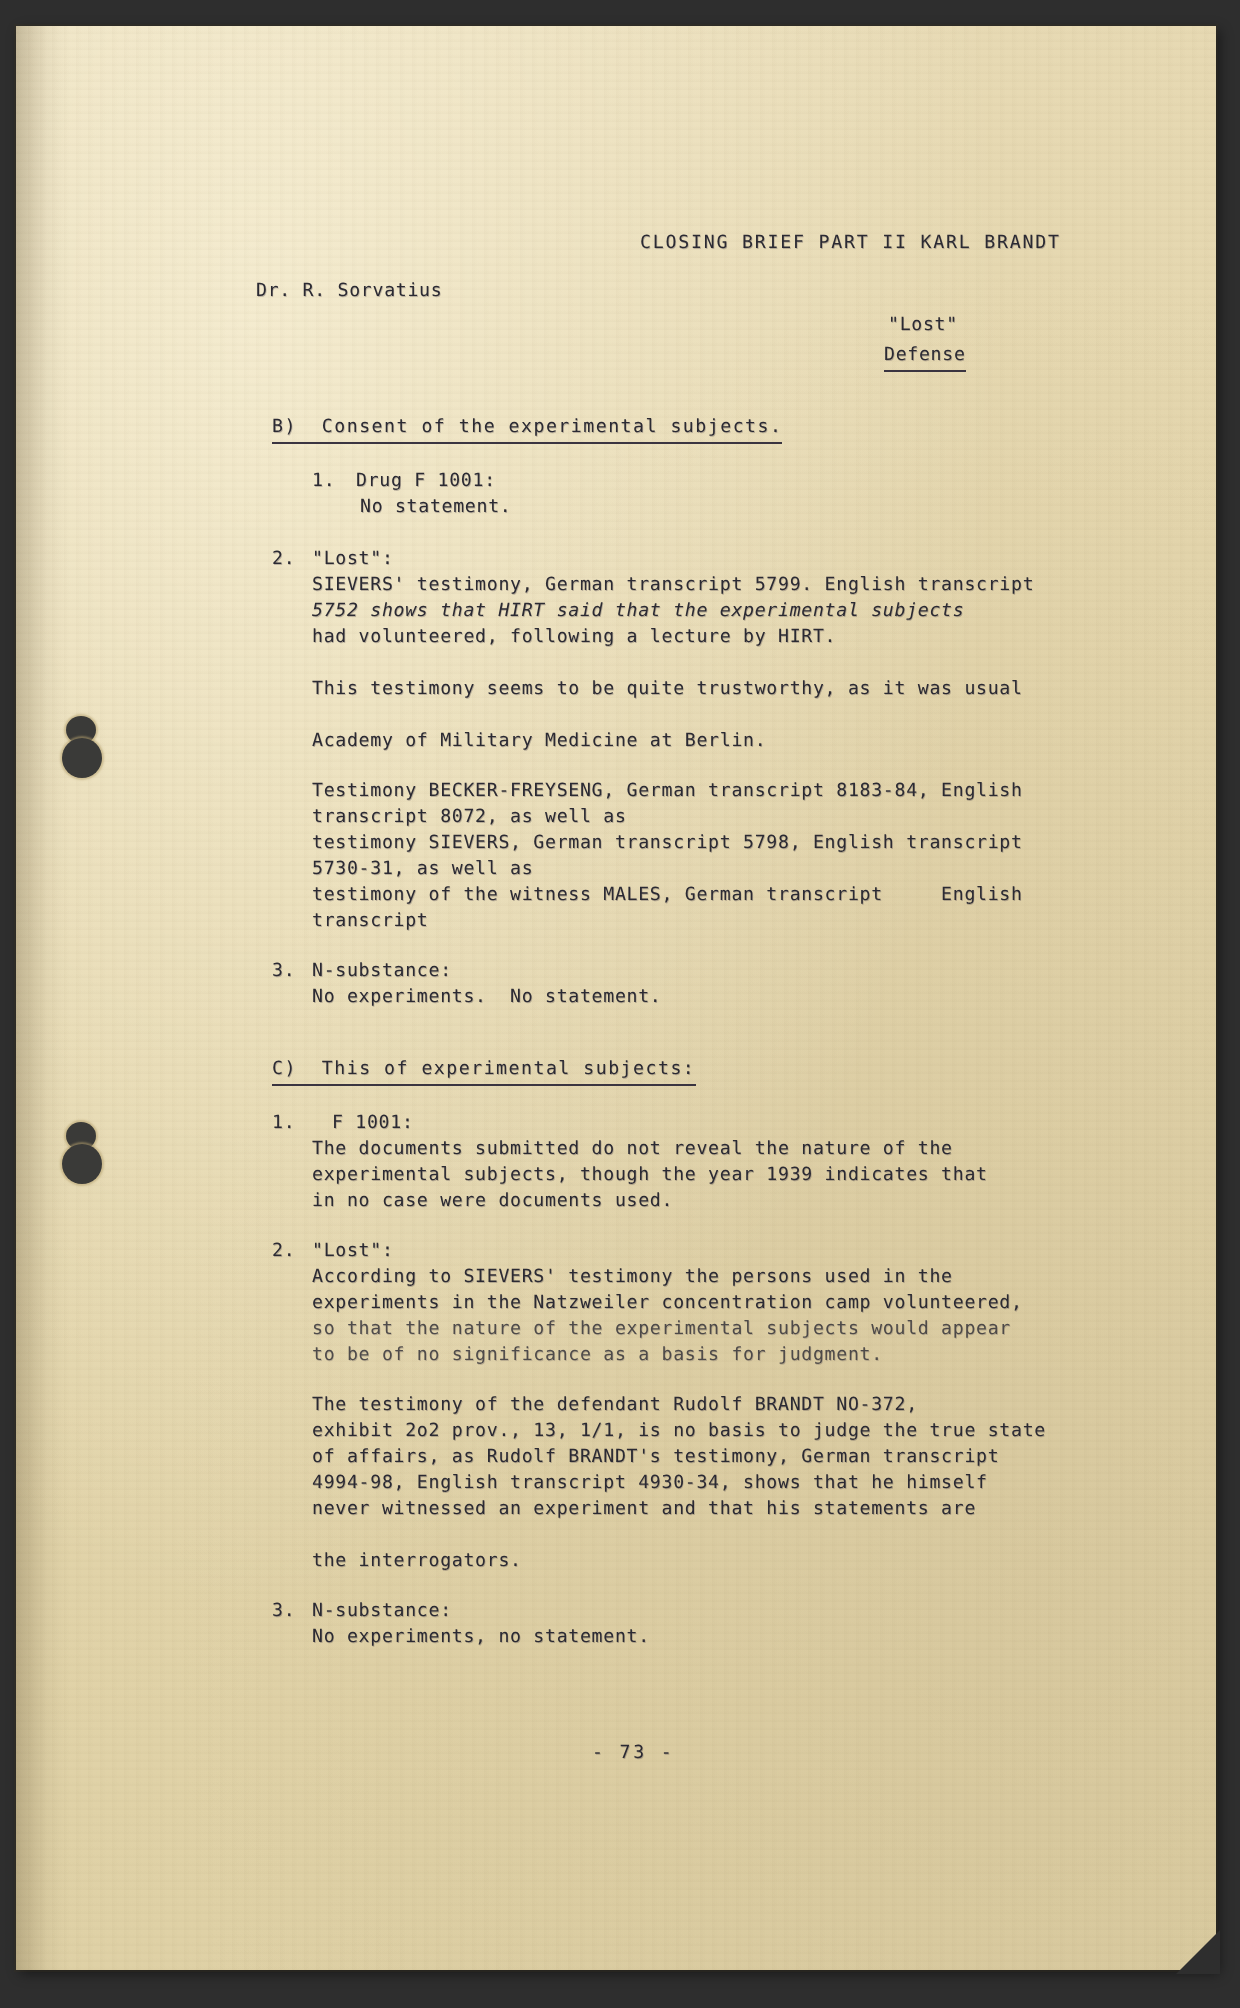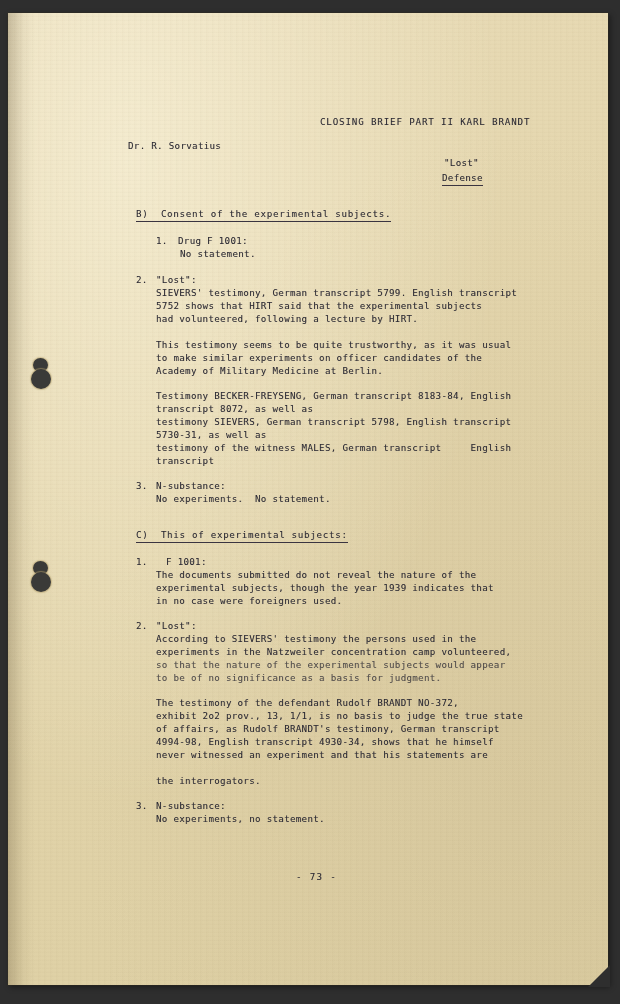--- a/index.html
+++ b/index.html
@@ -132,45 +132,44 @@
 
     <div class="line heading u" style="left:128px; top:195px;">B)  Consent of the experimental subjects.</div>
 
     <div class="line" style="left:148px; top:222px;">1.</div>
     <div class="line" style="left:170px; top:222px;">Drug F 1001:</div>
     <div class="line" style="left:148px; top:235px;padding-left:24px;">No statement.</div>
 
     <div class="line" style="left:128px; top:261px;">2.</div>
     <div class="line" style="left:148px; top:261px;">"Lost":</div>
     <div class="line" style="left:148px; top:274px;">SIEVERS' testimony, German transcript 5799. English transcript</div>
-    <div class="line" style="left:148px; top:287px;">5752 shows that HIRT said that the experimental subjects</div>
+    <div class="line" style="left:148px; top:287px;font-style:italic;">5752 shows that HIRT said that the experimental subjects</div>
     <div class="line" style="left:148px; top:300px;">had volunteered, following a lecture by HIRT.</div>
 
     <div class="line" style="left:148px; top:326px;">This testimony seems to be quite trustworthy, as it was usual</div>
-    <div class="line" style="left:148px; top:339px;">to make similar experiments on officer candidates of the</div>
     <div class="line" style="left:148px; top:352px;">Academy of Military Medicine at Berlin.</div>
 
     <div class="line" style="left:148px; top:377px;">Testimony BECKER-FREYSENG, German transcript 8183-84, English</div>
     <div class="line" style="left:148px; top:390px;">transcript 8072, as well as</div>
     <div class="line" style="left:148px; top:403px;">testimony SIEVERS, German transcript 5798, English transcript</div>
     <div class="line" style="left:148px; top:416px;">5730-31, as well as</div>
     <div class="line" style="left:148px; top:429px;">testimony of the witness MALES, German transcript     English</div>
     <div class="line" style="left:148px; top:442px;">transcript</div>
 
     <div class="line" style="left:128px; top:467px;">3.</div>
     <div class="line" style="left:148px; top:467px;">N-substance:</div>
     <div class="line" style="left:148px; top:480px;">No experiments.  No statement.</div>
 
     <div class="line heading u" style="left:128px; top:516px;">C)  This of experimental subjects:</div>
 
     <div class="line" style="left:128px; top:543px;">1.</div>
     <div class="line" style="left:148px; top:543px;margin-left:10px;">F 1001:</div>
     <div class="line" style="left:148px; top:556px;">The documents submitted do not reveal the nature of the</div>
     <div class="line" style="left:148px; top:569px;">experimental subjects, though the year 1939 indicates that</div>
-    <div class="line" style="left:148px; top:582px;">in no case were foreigners used.</div>
+    <div class="line" style="left:148px; top:582px;">in no case were documents used.</div>
 
     <div class="line" style="left:128px; top:607px;">2.</div>
     <div class="line" style="left:148px; top:607px;">"Lost":</div>
     <div class="line" style="left:148px; top:620px;">According to SIEVERS' testimony the persons used in the</div>
     <div class="line" style="left:148px; top:633px;">experiments in the Natzweiler concentration camp volunteered,</div>
     <div class="line faded" style="left:148px; top:646px;">so that the nature of the experimental subjects would appear</div>
     <div class="line faded" style="left:148px; top:659px;">to be of no significance as a basis for judgment.</div>
 
     <div class="line" style="left:148px; top:684px;">The testimony of the defendant Rudolf BRANDT NO-372,</div>
     <div class="line" style="left:148px; top:697px;">exhibit 2o2 prov., 13, 1/1, is no basis to judge the true state</div>

